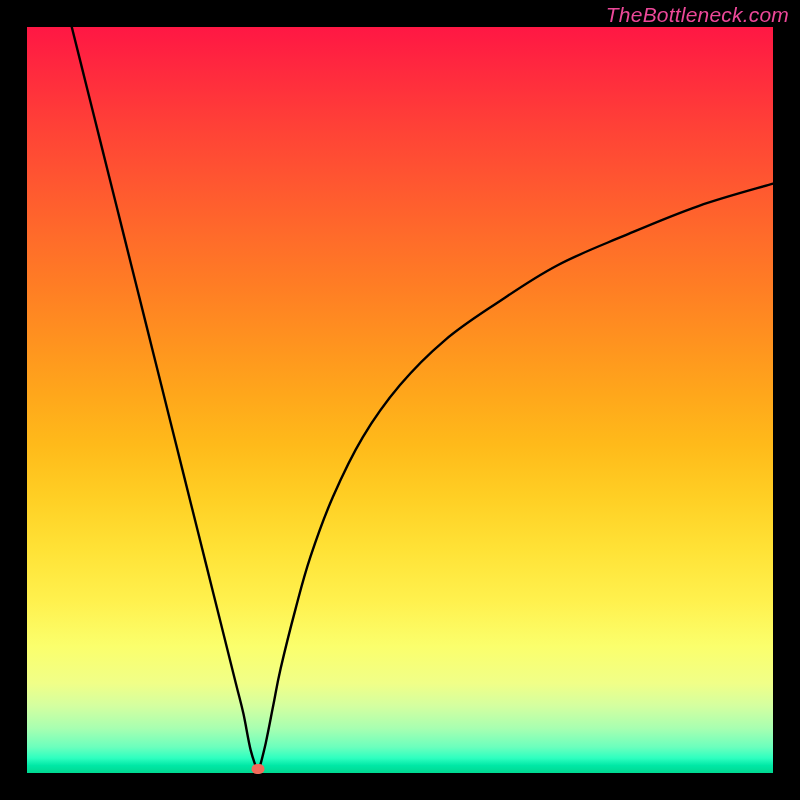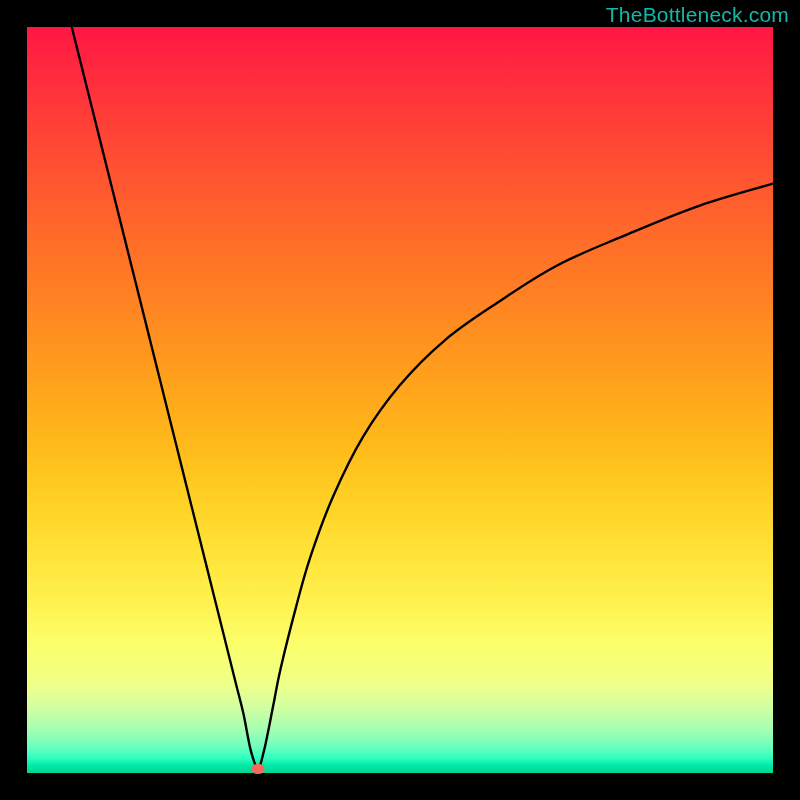--- a/index.html
+++ b/index.html
@@ -61,25 +61,26 @@
     width: 13px;
     height: 10px;
     background: #f46a5a;
     border-radius: 50% / 60%;
     transform: translate(-50%, -50%);
   }
   .watermark {
     position: absolute;
     top: 3px;
     right: 11px;
-    color: #14b8a6;
+    color: #ec4899;
     font-size: 21px;
     font-weight: 500;
     letter-spacing: 0.2px;
     font-family: Arial, Helvetica, sans-serif;
+    font-style: italic;
   }
 </style>
 </head>
 <body>
 
 <div class="frame">
 
   <div class="plot-area"></div>
 
   <svg class="curve" viewBox="0 0 746 746" preserveAspectRatio="none">

